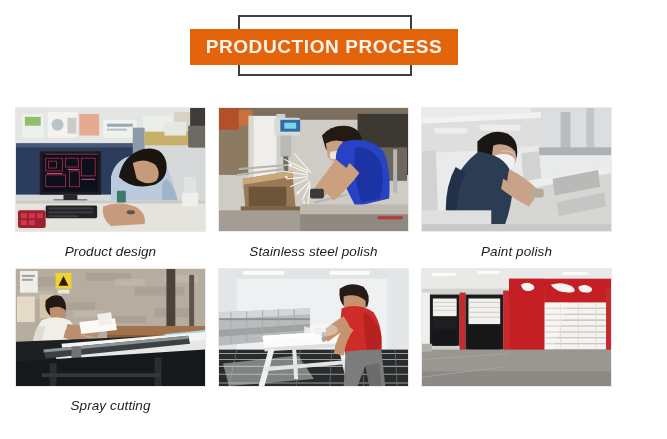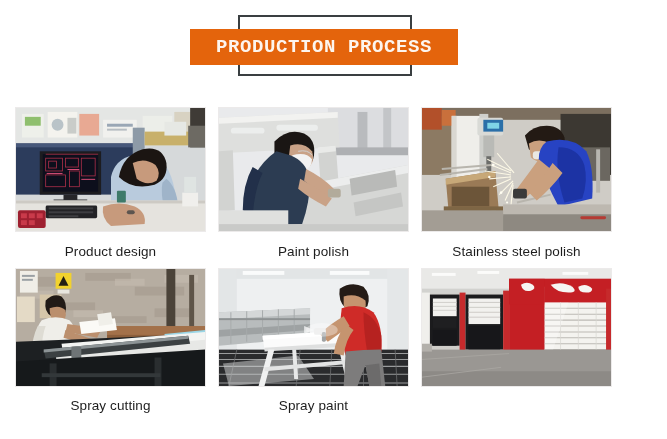--- a/index.html
+++ b/index.html
@@ -41,29 +41,30 @@
     display: flex;
     align-items: center;
     justify-content: center;
   }
   .title-text {
     color: #fdf5ee;
     font-size: 19px;
     font-weight: bold;
     letter-spacing: 0.6px;
     white-space: nowrap;
-    font-family: Liberation Mono, monospace;
+    font-family: Liberation Sans, sans-serif;
   }
 
   
   .grid {
     position: absolute;
     left: 15px;
     top: 107px;
     width: 597px;
+    font-style: italic;
   }
   .row {
     display: flex;
     gap: 12px;
   }
   .cell {
     width: 191px;
   }
   .thumb {
     width: 191px;
@@ -181,20 +182,93 @@
           <rect x="168" y="86" width="16" height="14" fill="#f0efec"></rect>
           <rect x="170" y="70" width="12" height="16" fill="#dfe4e2"></rect>
         </svg>
       </div>
       <div class="caption">Product design</div>
     </div>
 
     <div class="cell">
       <div class="thumb">
         <svg viewBox="0 0 191 125" preserveAspectRatio="none">
+          <rect x="0" y="0" width="191" height="125" fill="#cfccc6"></rect>
+          <rect x="0" y="0" width="191" height="12" fill="#7c6f5f"></rect>
+          <rect x="0" y="8" width="30" height="60" fill="#8c7a63"></rect>
+          <rect x="0" y="0" width="20" height="22" fill="#b2502a"></rect>
+          <rect x="20" y="2" width="14" height="16" fill="#c9703c"></rect>
+
+          <rect x="30" y="8" width="34" height="84" fill="#efeeea"></rect>
+          <rect x="30" y="8" width="5" height="84" fill="#d9d7d1"></rect>
+
+          <rect x="140" y="6" width="51" height="62" fill="#3c3832"></rect>
+          <rect x="150" y="40" width="40" height="34" fill="#6b6760"></rect>
+          <rect x="158" y="42" width="4" height="44" fill="#b8b6b0"></rect>
+          <rect x="176" y="42" width="4" height="44" fill="#b8b6b0"></rect>
+
+          <rect x="58" y="6" width="9" height="60" fill="#cfd0cc"></rect>
+          <rect x="56" y="10" width="26" height="18" rx="2" fill="#d9dad6"></rect>
+          <rect x="62" y="12" width="20" height="12" fill="#2b6fa8"></rect>
+          <rect x="66" y="15" width="12" height="6" fill="#7fd4e6"></rect>
+          <rect x="62" y="28" width="11" height="22" fill="#b9bab6"></rect>
+          <rect x="65" y="49" width="5" height="16" fill="#6c6d6a"></rect>
+
+          <path d="M24 72 L74 64 L78 108 L28 118 Z" fill="#9a7a56"></path>
+          <path d="M24 72 L74 64 L74 70 L24 78 Z" fill="#c7a878"></path>
+          <rect x="30" y="80" width="38" height="20" fill="#6c5539"></rect>
+          <rect x="22" y="100" width="60" height="6" fill="#7e6645"></rect>
+          <rect x="26" y="106" width="5" height="19" fill="#85714f"></rect>
+          <rect x="70" y="104" width="5" height="21" fill="#85714f"></rect>
+
+          <g stroke="#b8b5ad" stroke-width="2">
+            <line x1="20" y1="62" x2="70" y2="58"></line>
+            <line x1="18" y1="68" x2="66" y2="62"></line>
+            <line x1="96" y1="96" x2="130" y2="88"></line>
+          </g>
+
+          <path d="M104 28 Q112 18 126 18 Q140 18 144 30 Q146 42 136 46 Q118 50 108 42 Z" fill="#231a14"></path>
+          <path d="M108 36 Q118 30 130 36 Q136 44 130 52 Q118 58 110 50 Z" fill="#caa07e"></path>
+          <rect x="112" y="44" width="16" height="8" rx="3" fill="#e9e7e2"></rect>
+          <path d="M126 34 Q152 28 166 44 Q174 60 172 92 L138 100 Q124 74 118 52 Q118 40 126 34 Z" fill="#2743c3"></path>
+          <path d="M138 40 Q158 40 164 58 Q168 74 162 92 L144 96 Q134 66 138 40 Z" fill="#1c33a4"></path>
+          <path d="M118 52 Q108 66 96 82 L104 92 Q122 76 130 62 Z" fill="#caa07e"></path>
+          <path d="M132 56 Q122 72 108 86 L116 94 Q132 80 142 66 Z" fill="#caa07e"></path>
+          <rect x="92" y="82" width="14" height="10" rx="2" fill="#3a3a3a"></rect>
+
+          <g stroke="#fffbe8" stroke-width="1.1" opacity="0.95">
+            <line x1="90" y1="64" x2="66" y2="52"></line>
+            <line x1="90" y1="66" x2="70" y2="58"></line>
+            <line x1="90" y1="68" x2="64" y2="64"></line>
+            <line x1="90" y1="70" x2="68" y2="72"></line>
+            <line x1="90" y1="72" x2="72" y2="80"></line>
+            <line x1="92" y1="74" x2="78" y2="88"></line>
+            <line x1="92" y1="76" x2="84" y2="94"></line>
+            <line x1="93" y1="66" x2="76" y2="46"></line>
+            <line x1="92" y1="78" x2="90" y2="98"></line>
+          </g>
+          <g fill="#fffdf2">
+            <circle cx="72" cy="58" r="1.4"></circle>
+            <circle cx="68" cy="70" r="1.2"></circle>
+            <circle cx="80" cy="86" r="1.3"></circle>
+            <circle cx="86" cy="96" r="1.1"></circle>
+          </g>
+
+          <rect x="0" y="104" width="191" height="21" fill="#a39d94"></rect>
+          <rect x="82" y="98" width="109" height="12" fill="#bdb8b0"></rect>
+          <rect x="82" y="108" width="109" height="17" fill="#8e8981"></rect>
+          <rect x="160" y="110" width="26" height="3" rx="1.5" fill="#b53a33"></rect>
+        </svg>
+      </div>
+      <div class="caption">Stainless steel polish</div>
+    </div>
+
+    <div class="cell">
+      <div class="thumb">
+        <svg viewBox="0 0 191 125" preserveAspectRatio="none">
           <rect x="0" y="0" width="191" height="125" fill="#e9eaec"></rect>
 
           <rect x="110" y="0" width="81" height="46" fill="#dcdde0"></rect>
           <rect x="140" y="4" width="10" height="42" fill="#b9bbbe"></rect>
           <rect x="166" y="0" width="8" height="44" fill="#c3c5c8"></rect>
           <rect x="110" y="40" width="81" height="8" fill="#aeb0b3"></rect>
 
           <path d="M0 10 L120 4 L122 40 L0 46 Z" fill="#dedfdd"></path>
           <path d="M0 10 L120 4 L120 10 L0 16 Z" fill="#f2f2f0"></path>
           <rect x="12" y="20" width="34" height="6" rx="3" fill="#eceeed"></rect>
@@ -219,93 +293,20 @@
           <path d="M82 72 Q100 82 114 92 L108 100 Q92 92 80 82 Z" fill="#c9a287"></path>
           <rect x="110" y="82" width="13" height="9" rx="2" fill="#b2ab9b"></rect>
           <path d="M30 112 Q40 118 44 125 L22 125 Q20 116 30 112 Z" fill="#1b1b1d"></path>
 
           <rect x="0" y="104" width="70" height="21" fill="#dfe0de"></rect>
           <rect x="0" y="118" width="191" height="7" fill="#c9cac8"></rect>
         </svg>
       </div>
       <div class="caption">Paint polish</div>
     </div>
-
-    <div class="cell">
-      <div class="thumb">
-        <svg viewBox="0 0 191 125" preserveAspectRatio="none">
-          <rect x="0" y="0" width="191" height="125" fill="#cfccc6"></rect>
-          <rect x="0" y="0" width="191" height="12" fill="#7c6f5f"></rect>
-          <rect x="0" y="8" width="30" height="60" fill="#8c7a63"></rect>
-          <rect x="0" y="0" width="20" height="22" fill="#b2502a"></rect>
-          <rect x="20" y="2" width="14" height="16" fill="#c9703c"></rect>
-
-          <rect x="30" y="8" width="34" height="84" fill="#efeeea"></rect>
-          <rect x="30" y="8" width="5" height="84" fill="#d9d7d1"></rect>
-
-          <rect x="140" y="6" width="51" height="62" fill="#3c3832"></rect>
-          <rect x="150" y="40" width="40" height="34" fill="#6b6760"></rect>
-          <rect x="158" y="42" width="4" height="44" fill="#b8b6b0"></rect>
-          <rect x="176" y="42" width="4" height="44" fill="#b8b6b0"></rect>
-
-          <rect x="58" y="6" width="9" height="60" fill="#cfd0cc"></rect>
-          <rect x="56" y="10" width="26" height="18" rx="2" fill="#d9dad6"></rect>
-          <rect x="62" y="12" width="20" height="12" fill="#2b6fa8"></rect>
-          <rect x="66" y="15" width="12" height="6" fill="#7fd4e6"></rect>
-          <rect x="62" y="28" width="11" height="22" fill="#b9bab6"></rect>
-          <rect x="65" y="49" width="5" height="16" fill="#6c6d6a"></rect>
-
-          <path d="M24 72 L74 64 L78 108 L28 118 Z" fill="#9a7a56"></path>
-          <path d="M24 72 L74 64 L74 70 L24 78 Z" fill="#c7a878"></path>
-          <rect x="30" y="80" width="38" height="20" fill="#6c5539"></rect>
-          <rect x="22" y="100" width="60" height="6" fill="#7e6645"></rect>
-          <rect x="26" y="106" width="5" height="19" fill="#85714f"></rect>
-          <rect x="70" y="104" width="5" height="21" fill="#85714f"></rect>
-
-          <g stroke="#b8b5ad" stroke-width="2">
-            <line x1="20" y1="62" x2="70" y2="58"></line>
-            <line x1="18" y1="68" x2="66" y2="62"></line>
-            <line x1="96" y1="96" x2="130" y2="88"></line>
-          </g>
-
-          <path d="M104 28 Q112 18 126 18 Q140 18 144 30 Q146 42 136 46 Q118 50 108 42 Z" fill="#231a14"></path>
-          <path d="M108 36 Q118 30 130 36 Q136 44 130 52 Q118 58 110 50 Z" fill="#caa07e"></path>
-          <rect x="112" y="44" width="16" height="8" rx="3" fill="#e9e7e2"></rect>
-          <path d="M126 34 Q152 28 166 44 Q174 60 172 92 L138 100 Q124 74 118 52 Q118 40 126 34 Z" fill="#2743c3"></path>
-          <path d="M138 40 Q158 40 164 58 Q168 74 162 92 L144 96 Q134 66 138 40 Z" fill="#1c33a4"></path>
-          <path d="M118 52 Q108 66 96 82 L104 92 Q122 76 130 62 Z" fill="#caa07e"></path>
-          <path d="M132 56 Q122 72 108 86 L116 94 Q132 80 142 66 Z" fill="#caa07e"></path>
-          <rect x="92" y="82" width="14" height="10" rx="2" fill="#3a3a3a"></rect>
-
-          <g stroke="#fffbe8" stroke-width="1.1" opacity="0.95">
-            <line x1="90" y1="64" x2="66" y2="52"></line>
-            <line x1="90" y1="66" x2="70" y2="58"></line>
-            <line x1="90" y1="68" x2="64" y2="64"></line>
-            <line x1="90" y1="70" x2="68" y2="72"></line>
-            <line x1="90" y1="72" x2="72" y2="80"></line>
-            <line x1="92" y1="74" x2="78" y2="88"></line>
-            <line x1="92" y1="76" x2="84" y2="94"></line>
-            <line x1="93" y1="66" x2="76" y2="46"></line>
-            <line x1="92" y1="78" x2="90" y2="98"></line>
-          </g>
-          <g fill="#fffdf2">
-            <circle cx="72" cy="58" r="1.4"></circle>
-            <circle cx="68" cy="70" r="1.2"></circle>
-            <circle cx="80" cy="86" r="1.3"></circle>
-            <circle cx="86" cy="96" r="1.1"></circle>
-          </g>
-
-          <rect x="0" y="104" width="191" height="21" fill="#a39d94"></rect>
-          <rect x="82" y="98" width="109" height="12" fill="#bdb8b0"></rect>
-          <rect x="82" y="108" width="109" height="17" fill="#8e8981"></rect>
-          <rect x="160" y="110" width="26" height="3" rx="1.5" fill="#b53a33"></rect>
-        </svg>
-      </div>
-      <div class="caption">Stainless steel polish</div>
-    </div>
   </div>
 
   <div class="row row2">
 
     <div class="cell">
       <div class="thumb">
         <svg viewBox="0 0 191 119" preserveAspectRatio="none">
           <rect x="0" y="0" width="191" height="119" fill="#b6ada1"></rect>
 
           <g fill="#a79d90" opacity="0.7">
@@ -436,21 +437,20 @@
           <rect x="96" y="60" width="12" height="7" rx="2" fill="#e8e9e9"></rect>
           <rect x="104" y="64" width="4" height="10" rx="1.5" fill="#9fa2a3"></rect>
           <path d="M96 62 L86 58 L86 66 Z" fill="#f4f5f5" opacity="0.8"></path>
 
           <path d="M128 84 Q146 82 164 82 L168 119 L152 119 L148 98 L140 119 L126 119 Z" fill="#7d7c7c"></path>
           <path d="M148 98 L152 119 L164 119 L162 96 Z" fill="#6c6b6b"></path>
 
           <ellipse cx="104" cy="62" rx="16" ry="7" fill="#ffffff" opacity="0.35"></ellipse>
         </svg>
       </div>
-      <div class="caption">Spray paint</div>
     </div>
 
     <div class="cell">
       <div class="thumb">
         <svg viewBox="0 0 191 119" preserveAspectRatio="none">
           <rect x="0" y="0" width="191" height="119" fill="#cfcdc9"></rect>
 
           <rect x="0" y="0" width="191" height="22" fill="#e9e9e7"></rect>
           <rect x="10" y="4" width="24" height="3" fill="#fbfbfa"></rect>
           <rect x="56" y="2" width="22" height="3" fill="#fbfbfa"></rect>

